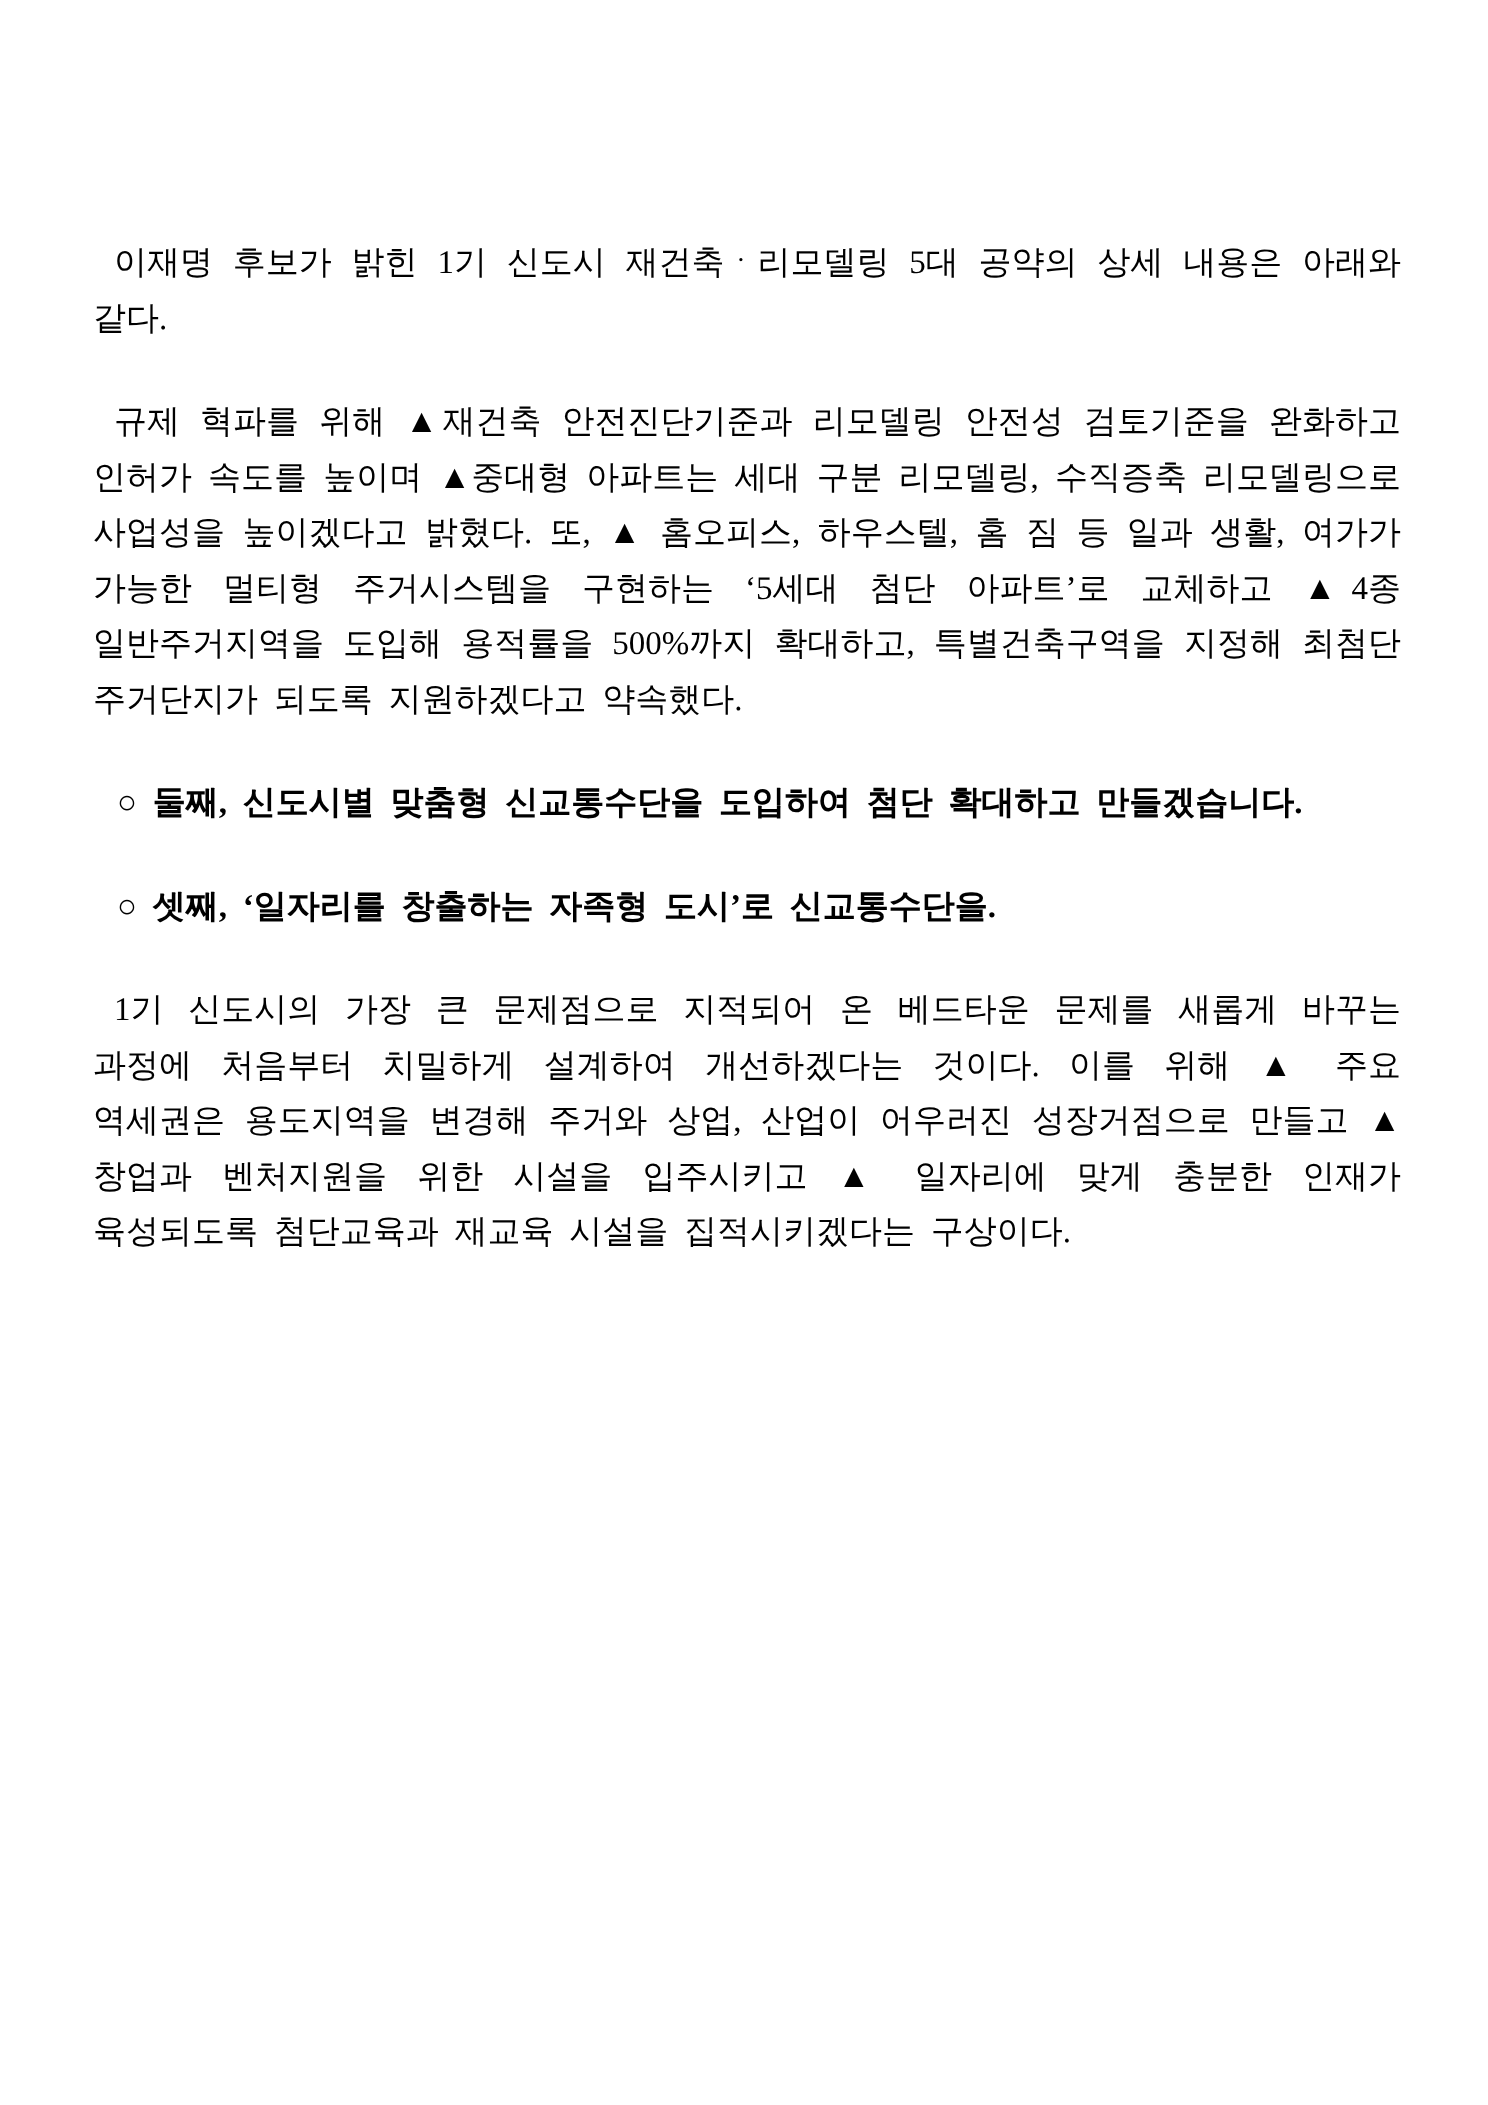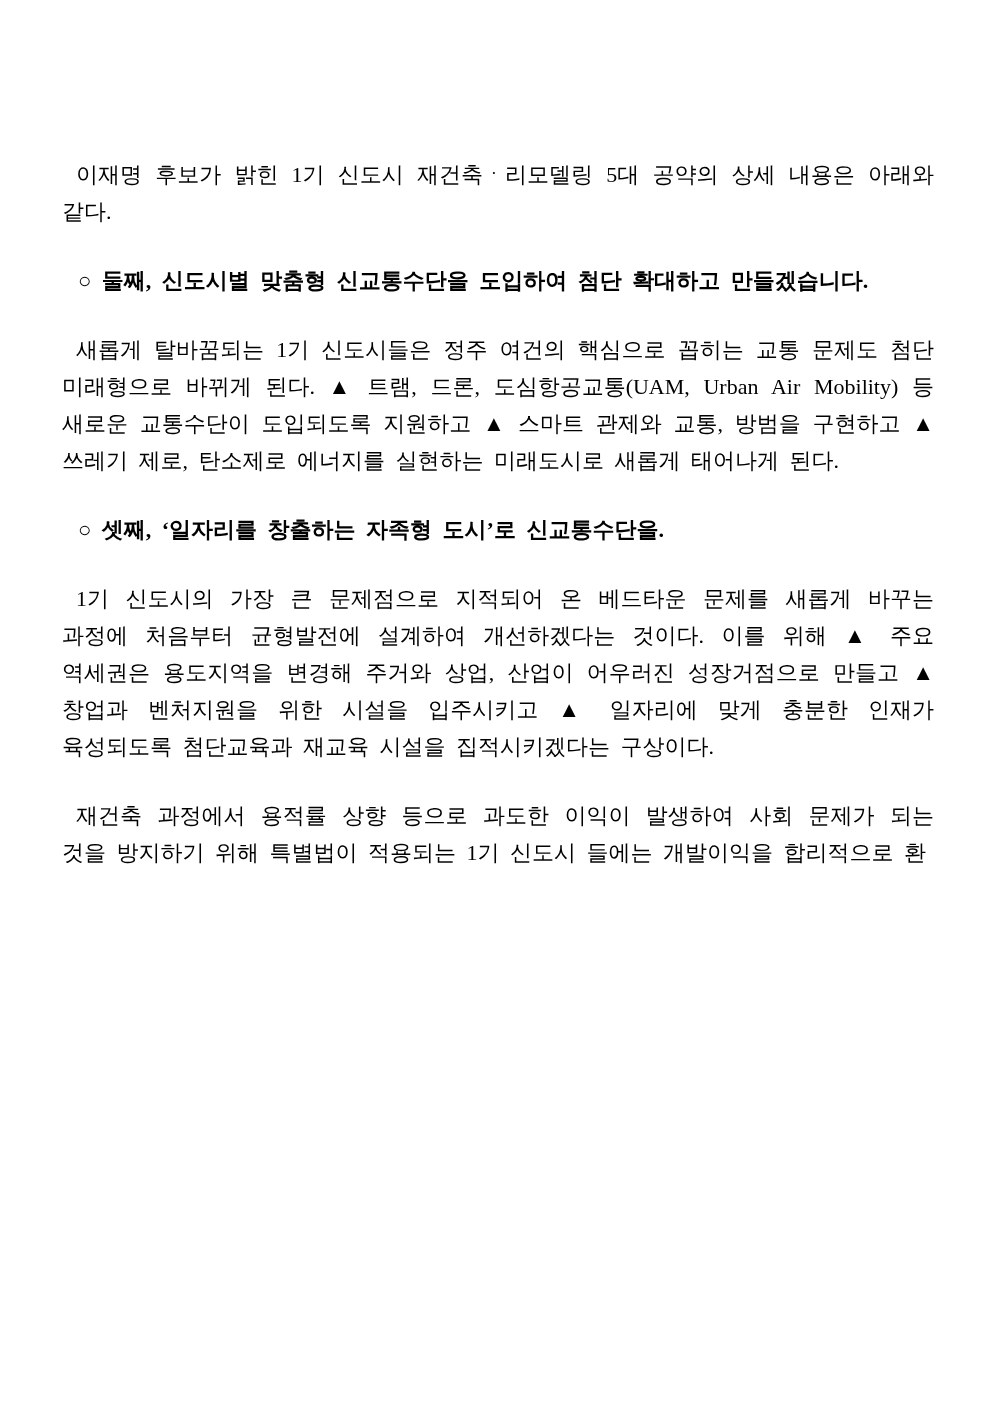--- a/index.html
+++ b/index.html
@@ -40,24 +40,23 @@
     margin-bottom: 0;
   }
 </style>
 </head>
 <body>
 
 <div class="page">
   <p class="body">이재명 후보가 밝힌 1기 신도시 재건축ㆍ리모델링 5대 공약의 상세 내용은 아래와 같다.</p>
 
 
+  <p class="body">규제 혁파를 위해 ▲재건축 안전진단기준과 리모델링 안전성 검토기준을 완화하고 인허가 속도를 높이며 ▲중대형 아파트는 세대 구분 리모델링, 수직증축 리모델링으로 사업성을 높이겠다고 밝혔다. 또, ▲ 홈오피스, 하우스텔, 홈 짐 등 일과 생활, 여가가 가능한 멀티형 주거시스템을 구현하는 ‘5세대 첨단 아파트’로 교체하고 ▲4종 일반주거지역을 도입해 용적률을 500%까지 확대하고, 특별건축구역을 지정해 최첨단 주거단지가 되도록 지원하겠다고 약속했다.</p>
 
   <p class="heading">○ 둘째, 신도시별 맞춤형 신교통수단을 도입하여 첨단 확대하고 만들겠습니다.</p>
 
-  <p class="body">새롭게 탈바꿈되는 1기 신도시들은 정주 여건의 핵심으로 꼽히는 교통 문제도 첨단 미래형으로 바뀌게 된다. ▲ 트램, 드론, 도심항공교통(UAM, Urban Air Mobility) 등 새로운 교통수단이 도입되도록 지원하고 ▲ 스마트 관제와 교통, 방범을 구현하고 ▲ 쓰레기 제로, 탄소제로 에너지를 실현하는 미래도시로 새롭게 태어나게 된다.</p>
 
   <p class="heading">○ 셋째, ‘일자리를 창출하는 자족형 도시’로 신교통수단을.</p>
 
-  <p class="body">1기 신도시의 가장 큰 문제점으로 지적되어 온 베드타운 문제를 새롭게 바꾸는 과정에 처음부터 균형발전에 설계하여 개선하겠다는 것이다. 이를 위해 ▲ 주요 역세권은 용도지역을 변경해 주거와 상업, 산업이 어우러진 성장거점으로 만들고 ▲ 창업과 벤처지원을 위한 시설을 입주시키고 ▲ 일자리에 맞게 충분한 인재가 육성되도록 첨단교육과 재교육 시설을 집적시키겠다는 구상이다.</p>
+  <p class="body">1기 신도시의 가장 큰 문제점으로 지적되어 온 베드타운 문제를 새롭게 바꾸는 과정에 처음부터 치밀하게 설계하여 개선하겠다는 것이다. 이를 위해 ▲ 주요 역세권은 용도지역을 변경해 주거와 상업, 산업이 어우러진 성장거점으로 만들고 ▲ 창업과 벤처지원을 위한 시설을 입주시키고 ▲ 일자리에 맞게 충분한 인재가 육성되도록 첨단교육과 재교육 시설을 집적시키겠다는 구상이다.</p>
 
 
-  <p class="body">재건축 과정에서 용적률 상향 등으로 과도한 이익이 발생하여 사회 문제가 되는 것을 방지하기 위해 특별법이 적용되는 1기 신도시 들에는 개발이익을 합리적으로 환</p>
 </div>
 
 </body></html>

